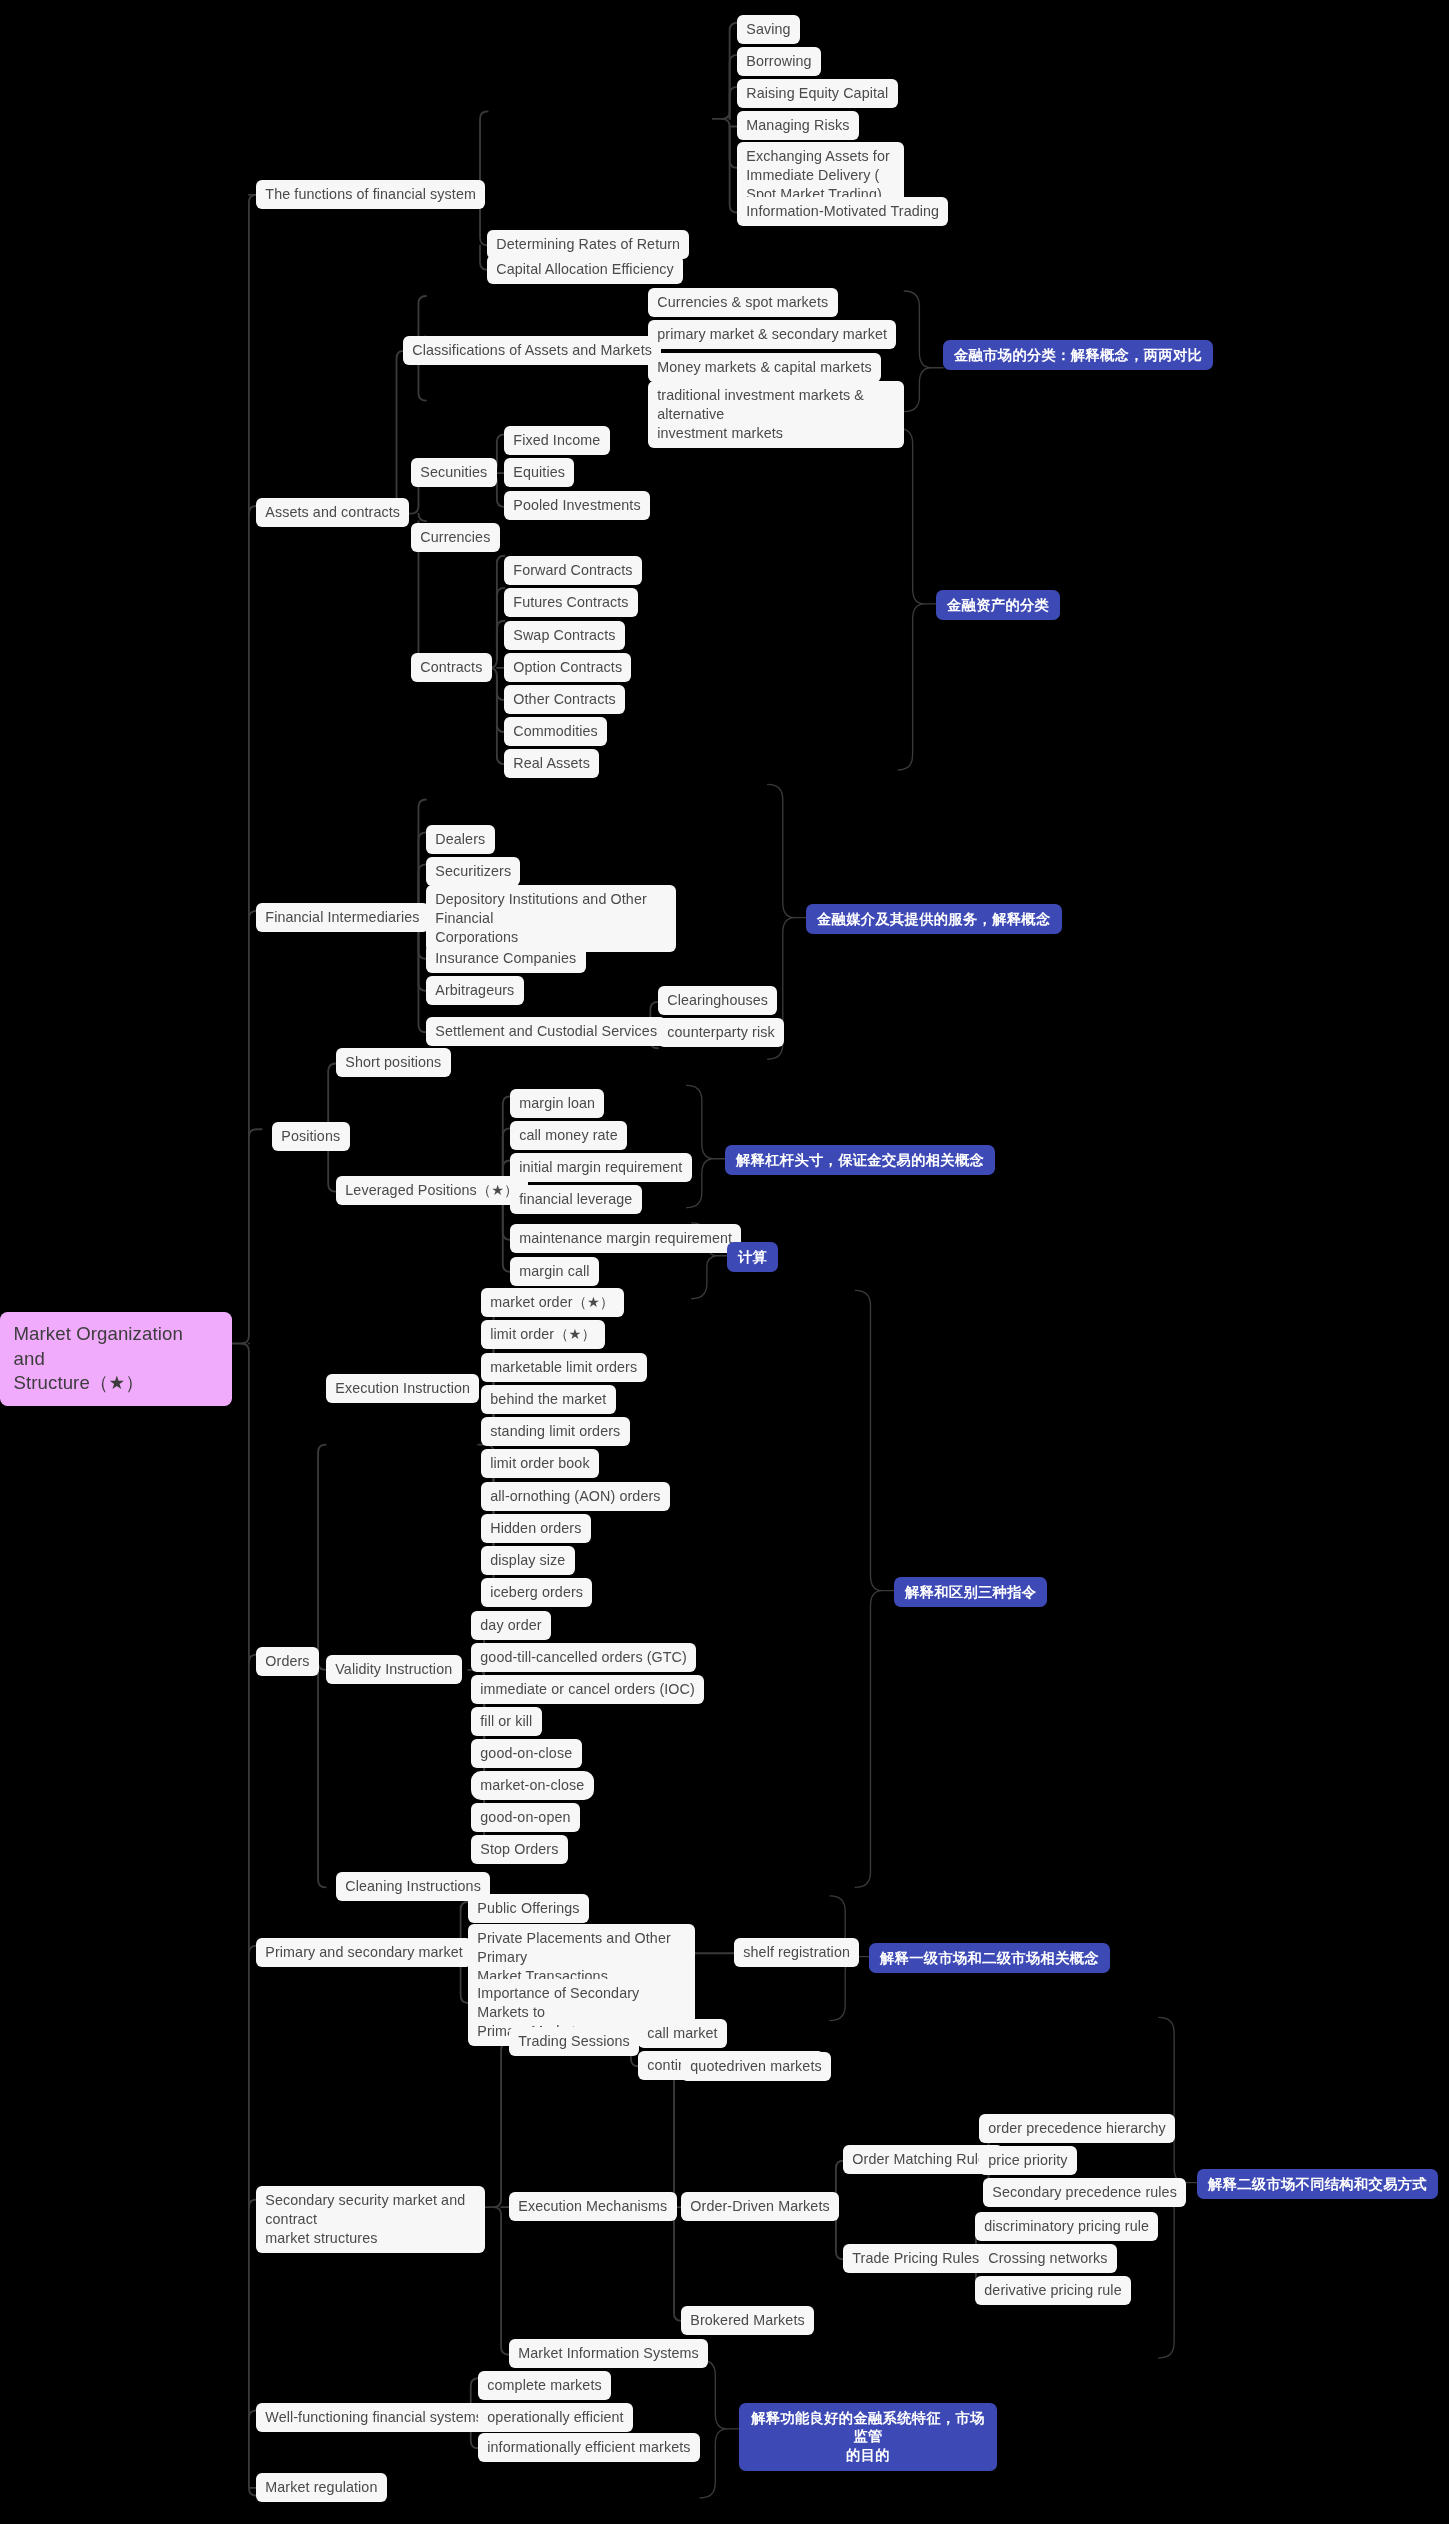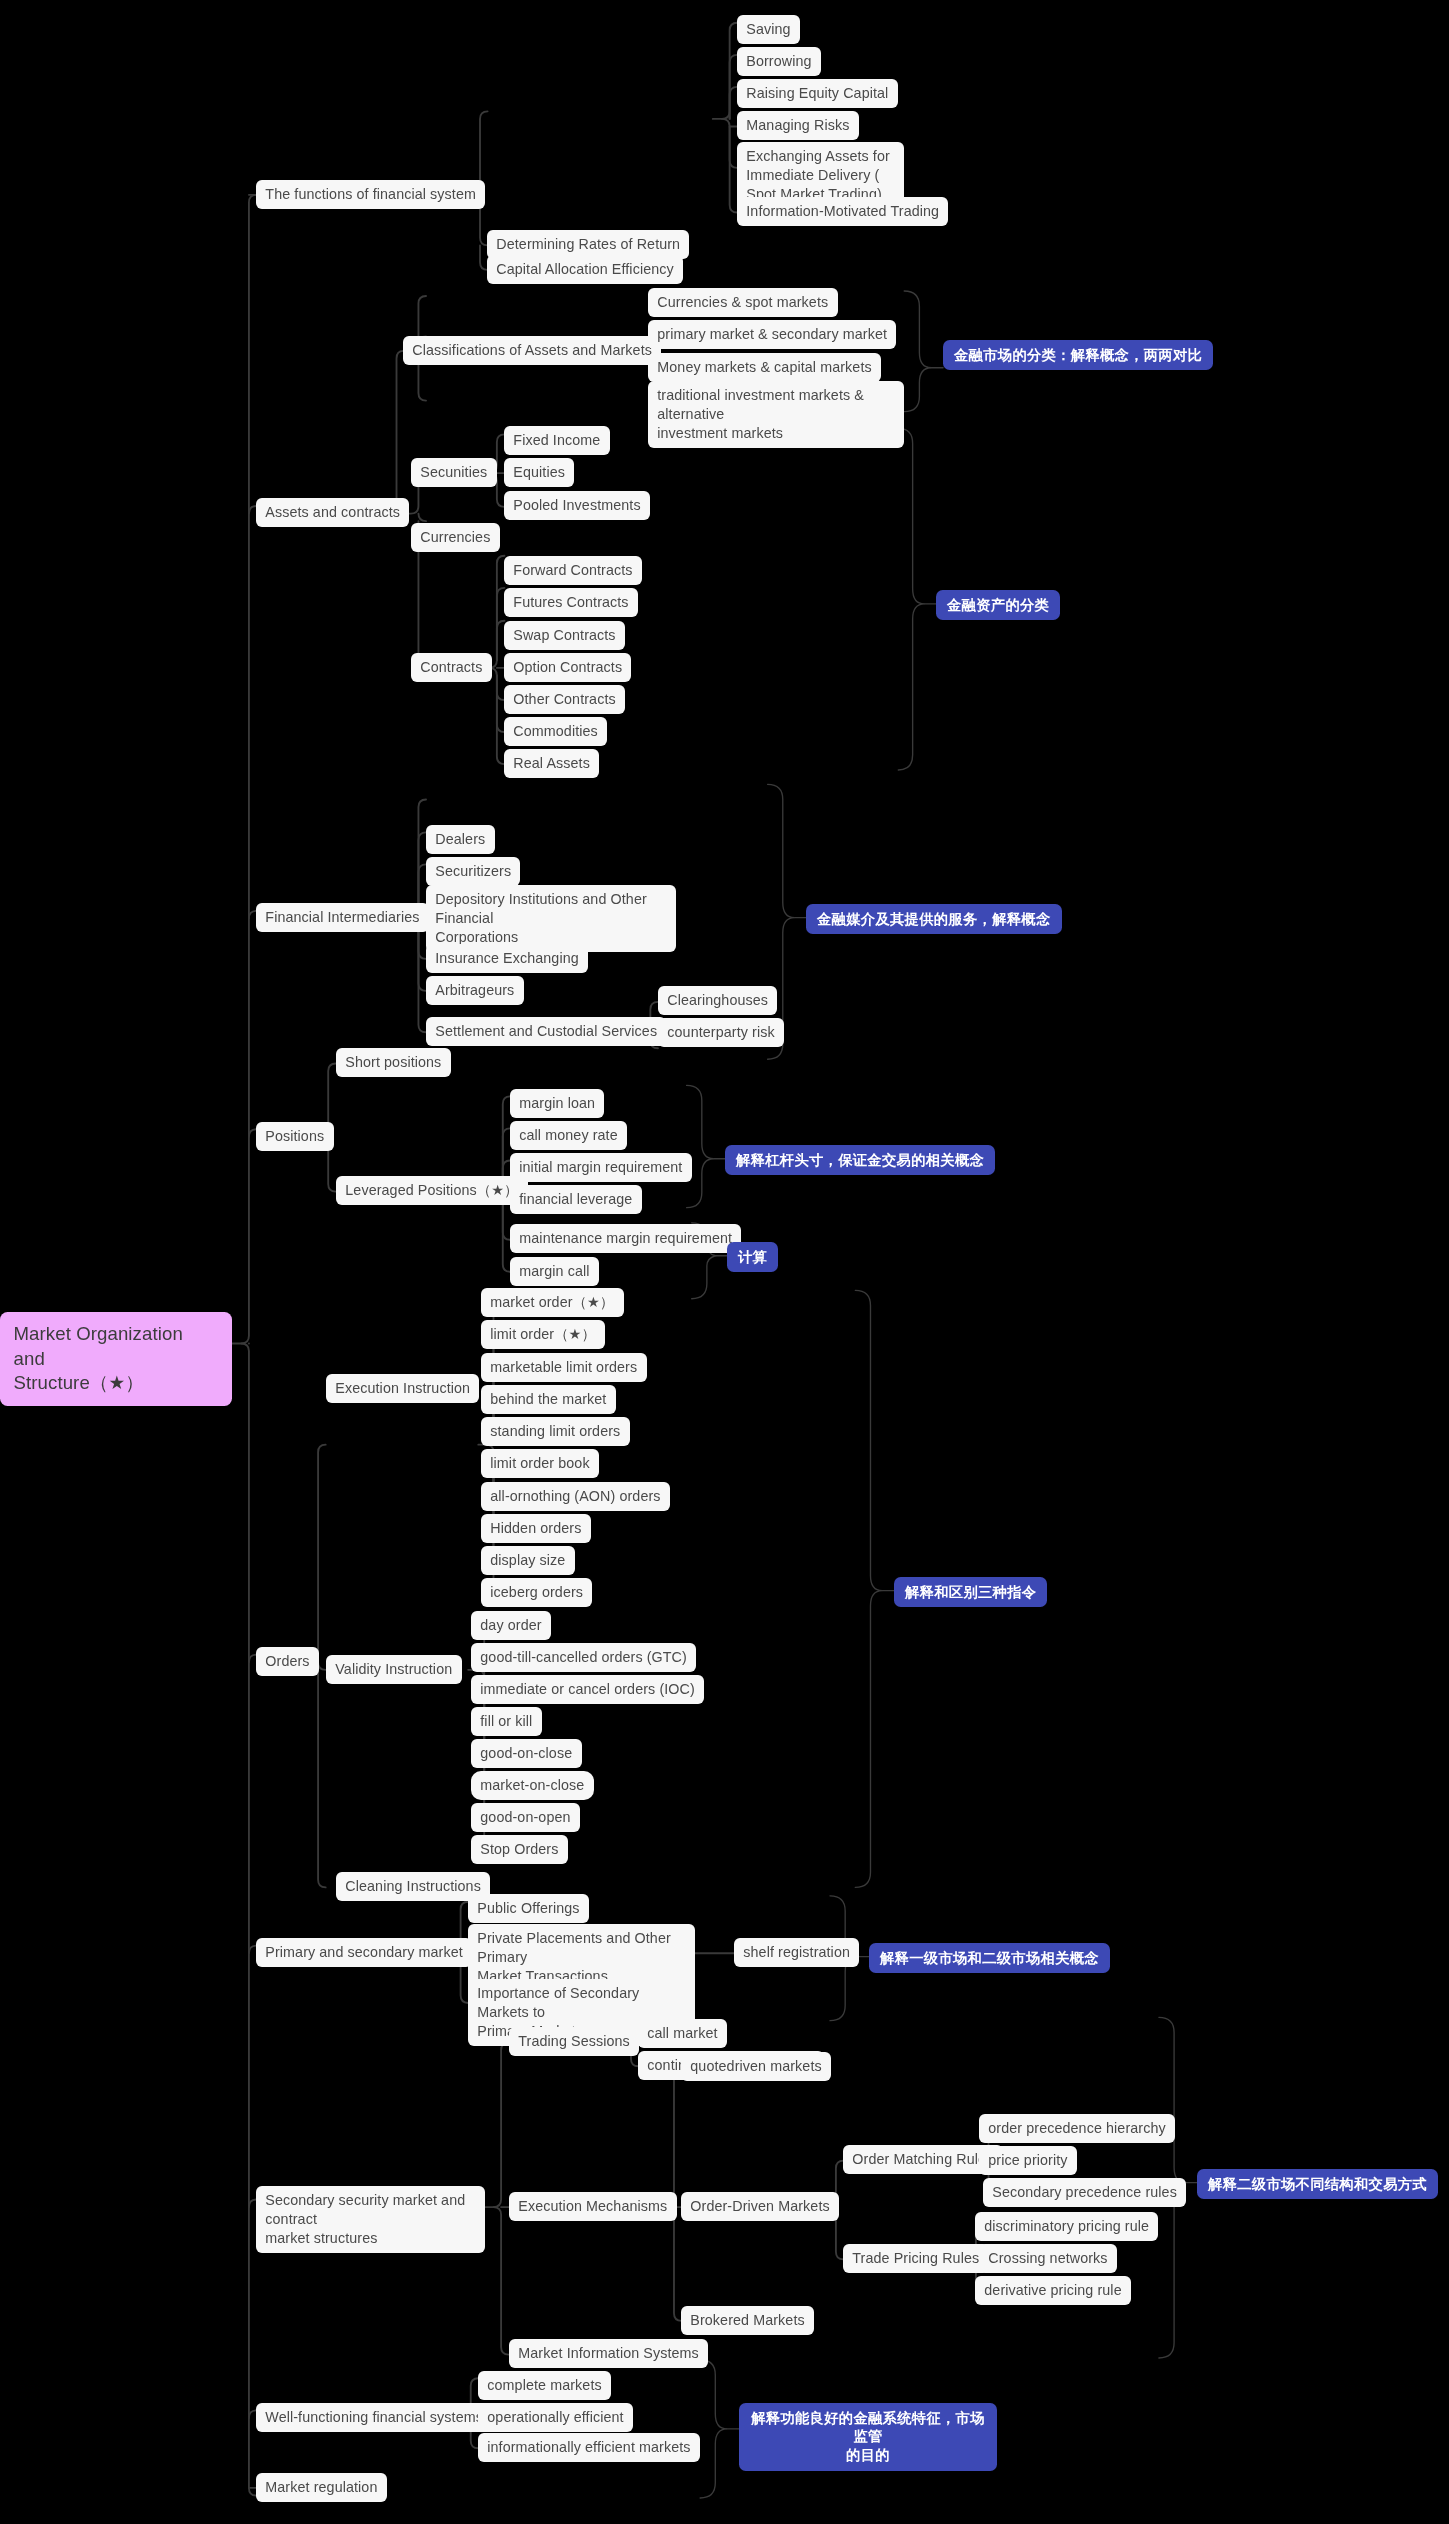--- a/index.html
+++ b/index.html
@@ -230,21 +230,21 @@
 
   <div class="node" style="left:256px; top:180px;">
     <span>The functions of financial system</span></div>
 
   <div class="node" style="left:256px; top:498px;">
     <span>Assets and contracts</span></div>
 
   <div class="node" style="left:256px; top:903px;">
     <span>Financial Intermediaries</span></div>
 
-  <div class="node" style="left:256px; top:1122px;">
+  <div class="node" style="left:272px; top:1122px;">
     <span>Positions</span></div>
 
   <div class="node" style="left:256px; top:1647px;">
     <span>Orders</span></div>
 
   <div class="node" style="left:256px; top:1938px;">
     <span>Primary and secondary market</span></div>
 
   <div class="node" style="left:256px; top:2186px; width:229px;">
     <span>Secondary security market and contract
@@ -317,21 +317,21 @@
     <span>Real Assets</span></div>
 
   <div class="node" style="left:426px; top:825px;">
     <span>Dealers</span></div>
   <div class="node" style="left:426px; top:857px;">
     <span>Securitizers</span></div>
   <div class="node" style="left:426px; top:885px; width:250px;">
     <span>Depository Institutions and Other Financial
 Corporations</span></div>
   <div class="node" style="left:426px; top:944px;">
-    <span>Insurance Exchanging</span></div>
+    <span>Insurance Companies</span></div>
   <div class="node" style="left:426px; top:976px;">
     <span>Arbitrageurs</span></div>
   <div class="node" style="left:426px; top:1017px;">
     <span>Settlement and Custodial Services</span></div>
   <div class="node" style="left:658px; top:986px;">
     <span>Clearinghouses</span></div>
   <div class="node" style="left:658px; top:1018px;">
     <span>counterparty risk</span></div>
 
   <div class="node" style="left:336px; top:1048px;">

